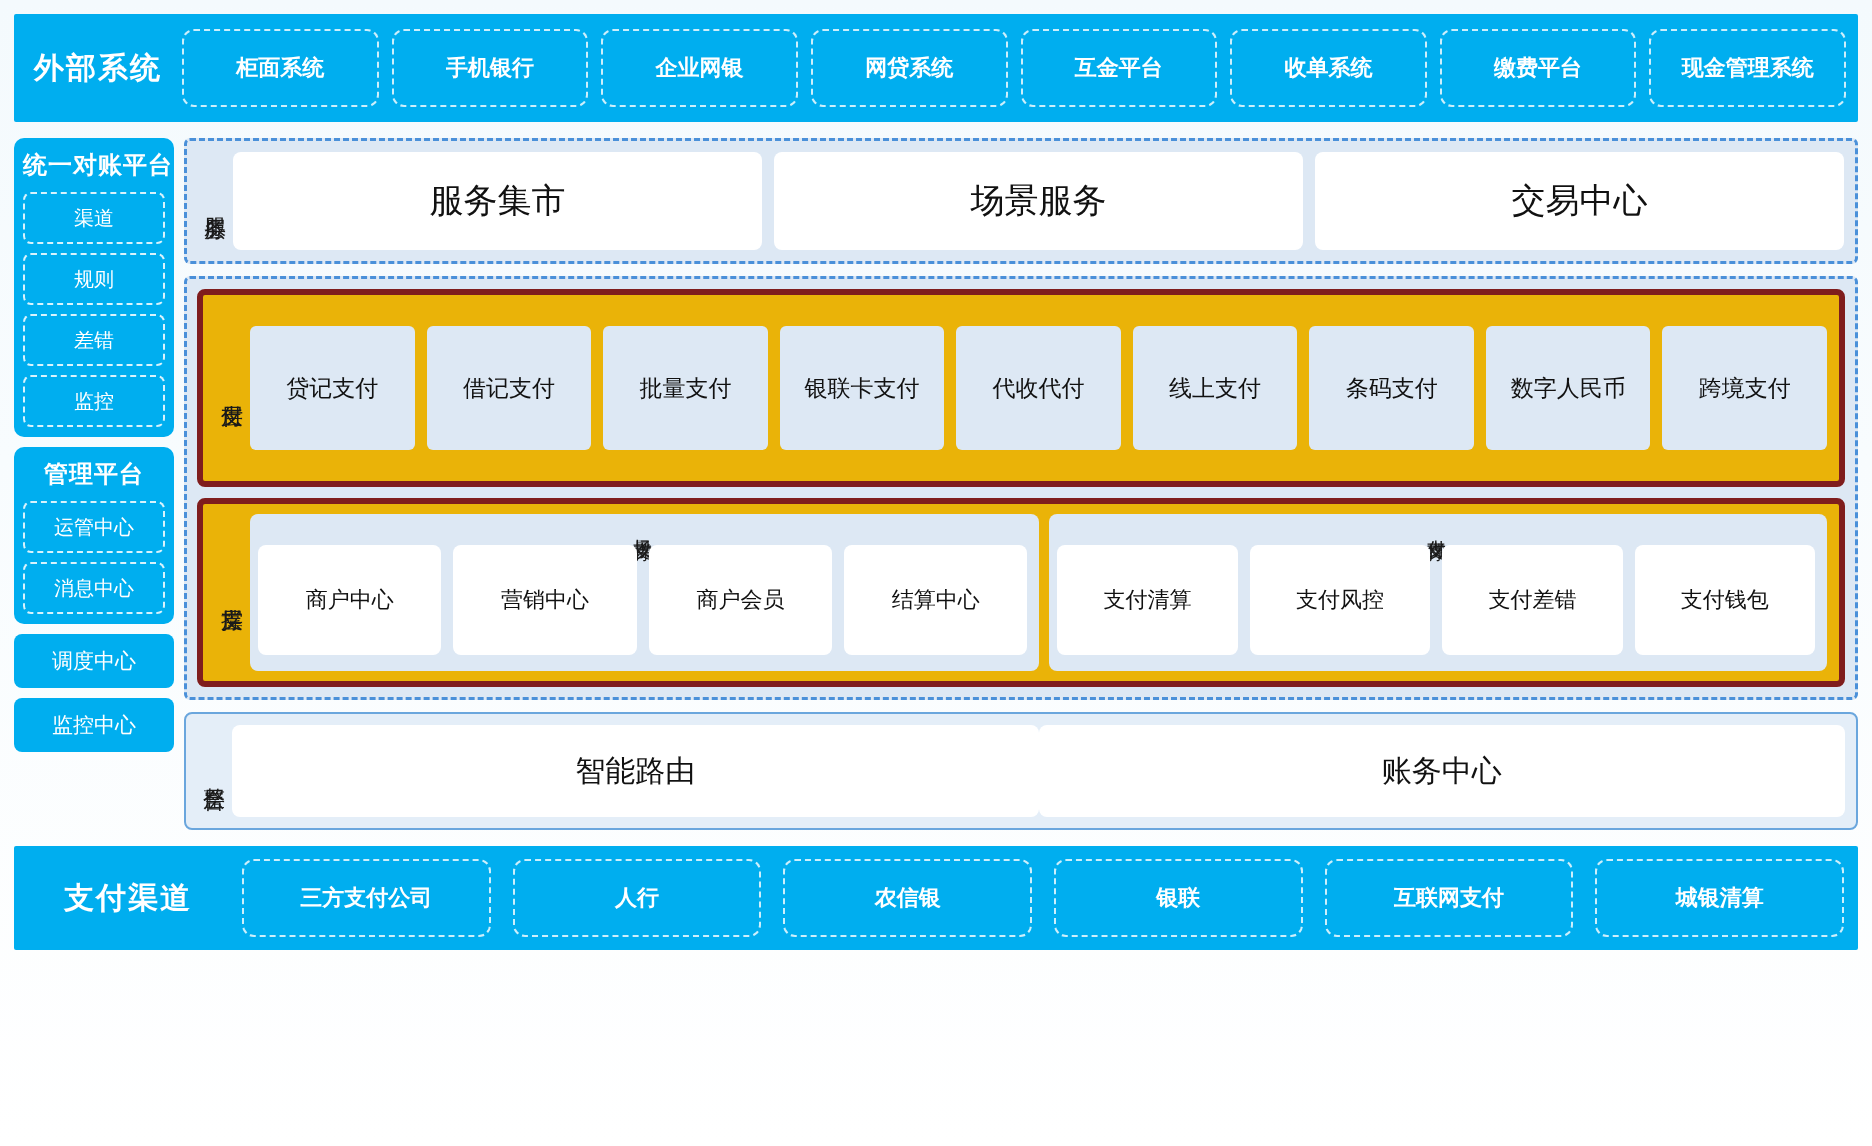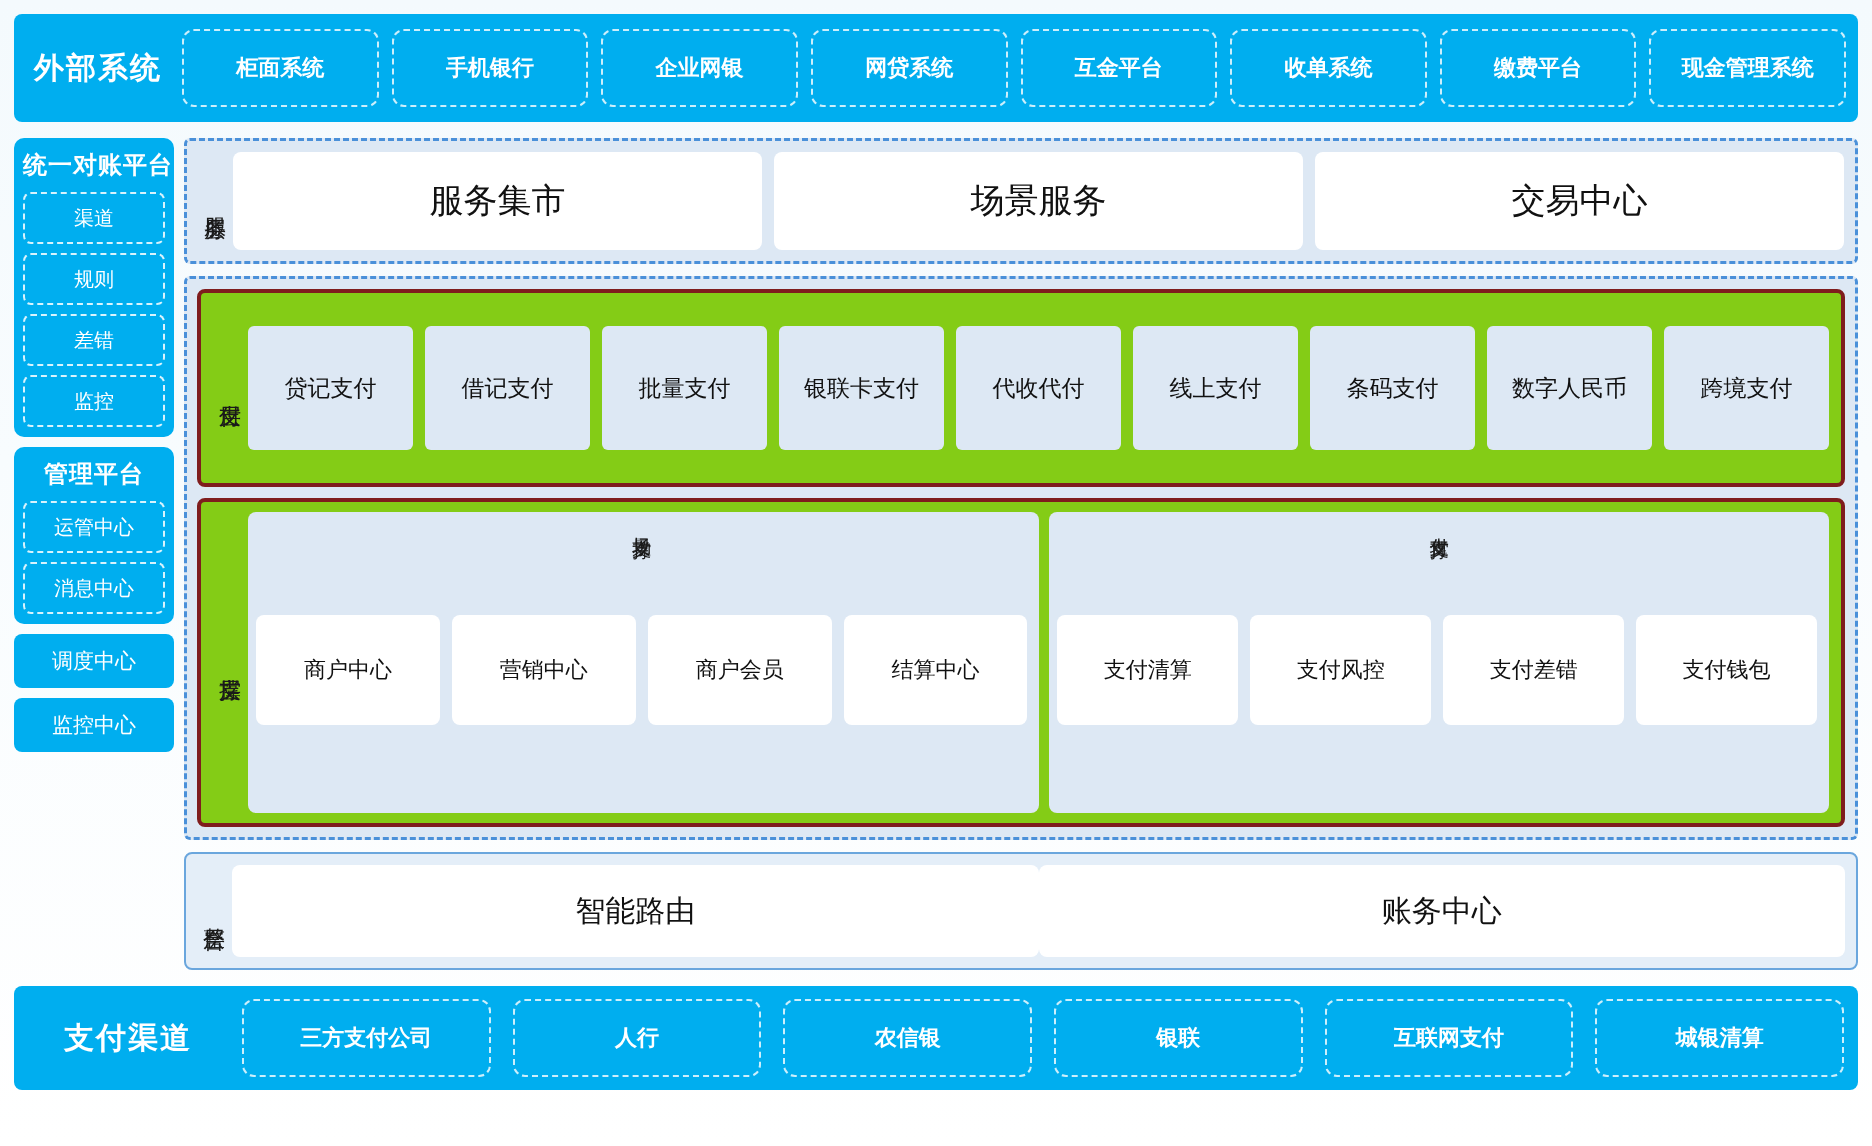--- a/index.html
+++ b/index.html
@@ -12,21 +12,21 @@
   #root {
     position: relative;
     width: 1872px; height: 1146px;
     background: linear-gradient(180deg,#f4fafd 0%, #f8fcfe 40%, #ffffff 100%);
     padding: 14px 14px 14px 14px;
   }
 
   
   .cyan-bar {
     background: #00AEEF;
-    border-radius: 8px;
+    border-radius: 2px;
     display: flex;
     align-items: center;
   }
   .bar-title {
     color: #ffffff;
     font-weight: bold;
     font-size: 29px;
     letter-spacing: 2px;
     white-space: nowrap;
     text-align: center;
@@ -51,21 +51,21 @@
     gap: 0;
   }
   #top-bar .bar-title { width: 168px; font-size: 30px; }
   #top-bar .chips { flex: 1; display: flex; gap: 13px; height: 78px; text-align: right; }
 
   
   #middle {
     position: relative;
     display: flex;
     margin-top: 16px;
-    height: 832px;
+    height: 692px;
     gap: 10px;
   }
 
   
   #sidebar {
     width: 160px;
     display: flex;
     flex-direction: column;
     gap: 10px;
   }
@@ -158,22 +158,22 @@
     border: 3px dashed #4a90d9;
     border-radius: 6px;
     background: #dde8f4;
     padding: 10px;
     display: flex;
     flex-direction: column;
     gap: 11px;
     flex: 1;
   }
   .blue-box {
-    background: #84cc16;
-    border: 4px solid #7f1d1d;
+    background: #eab308;
+    border: 6px solid #7f1d1d;
     border-radius: 8px;
     display: flex;
     align-items: stretch;
     padding: 10px 12px;
   }
   .blue-box.pay { height: 198px; }
   .blue-box.sup { flex: 1; }
 
   .pay-tiles { flex: 1; display: flex; gap: 12px; align-items: center; }
   .pay-tile {
@@ -193,21 +193,21 @@
   .sup-group {
     background: #dde8f4;
     border-radius: 8px;
     display: flex;
     align-items: stretch;
     padding: 10px 12px 10px 8px;
     gap: 10px;
     flex-direction: column;
   }
   .sup-group.scene { flex: 1.32; }
-  .sup-group.paysup { flex: 1.30; font-family: Liberation Mono, monospace; }
+  .sup-group.paysup { flex: 1.30; }
   .sup-cards { flex: 1; display: flex; gap: 12px; align-items: center; }
   .sup-cards .white-card { flex: 1; height: 110px; font-size: 22px; }
   .vlabel.small { font-size: 19px; }
 
   
   #integration {
     border: 2px solid #6aa6dd;
     border-radius: 8px;
     background: #e4eef8;
     padding: 11px;

